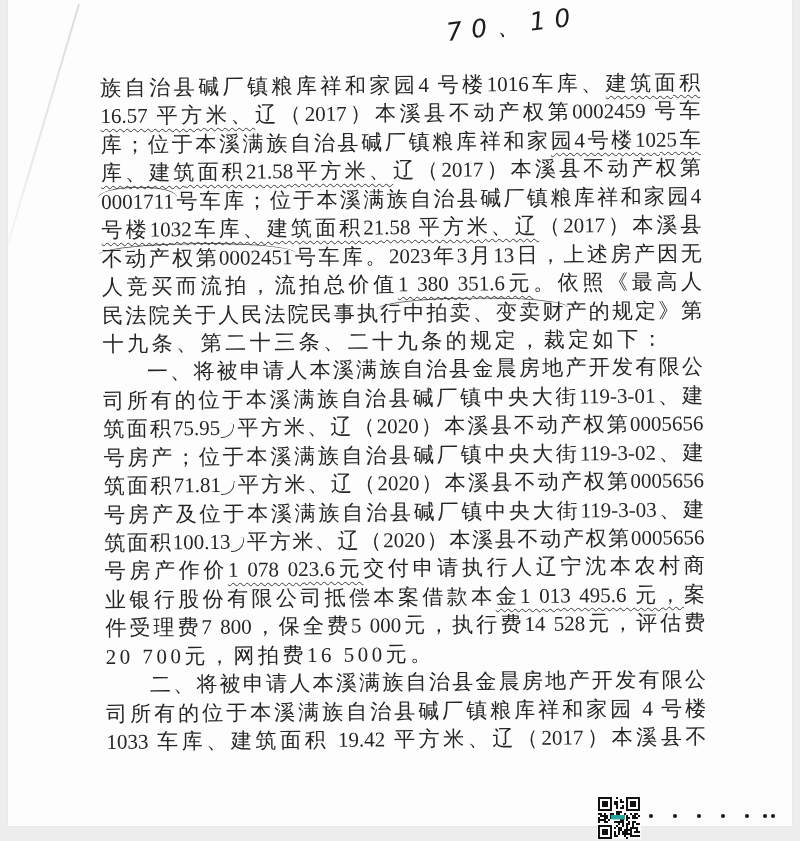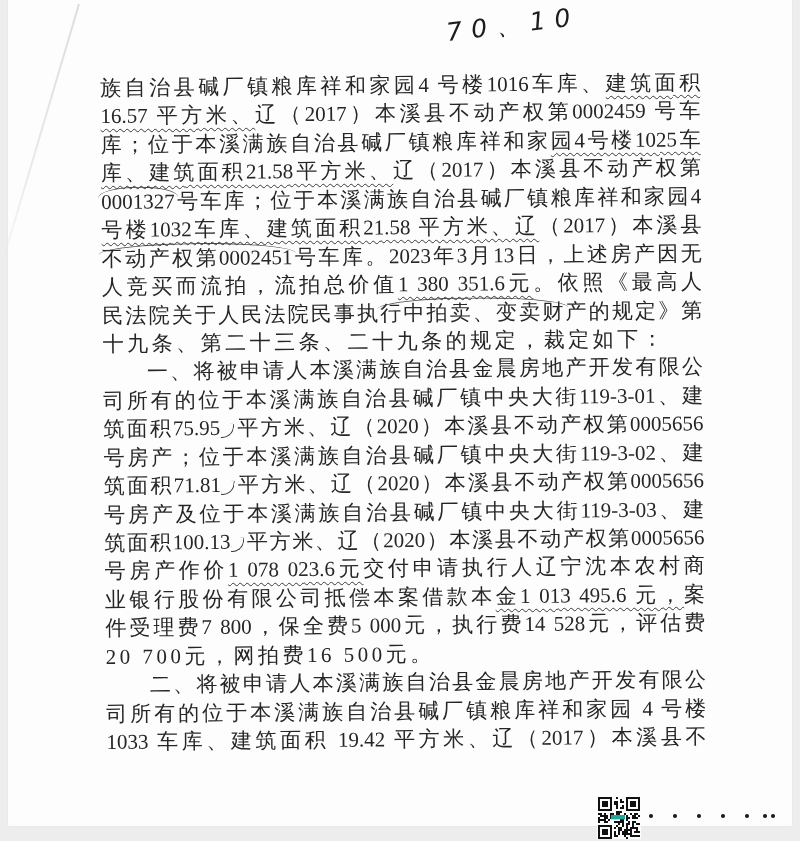--- a/index.html
+++ b/index.html
@@ -67,21 +67,21 @@
 <div class="page">
   <div class="page-edge"></div>
 
   <div class="handwriting">70、10</div>
 
   <div class="doc-body" id="doc-body">
       <div class="line"><span>族自治县碱厂镇粮库祥和家园4 号楼1016车库、</span><span class="wavy">建筑面积</span></div>
       <div class="line"><span class="wavy">16.57 平方米、</span><span>辽（2017）本溪县不动产权第0002459 号车</span></div>
       <div class="line"><span>库；位于本溪满族自治县碱厂镇粮库祥和家</span><span class="wavy">园4号楼1025车</span></div>
       <div class="line"><span class="wavy">库、建筑面积21.58平方米、</span><span>辽（2017）本溪县不动产权第</span></div>
-      <div class="line"><span class="arc">0001327</span><span>号车库；位于本溪满族自治县碱厂镇粮库祥和家园4</span></div>
+      <div class="line"><span class="arc">0001711</span><span>号车库；位于本溪满族自治县碱厂镇粮库祥和家园4</span></div>
       <div class="line"><span class="wavy">号楼1032车库、建筑面积21.58 平方米、辽</span><span>（2017）本溪县</span></div>
       <div class="line"><span class="arc">不动产权第0002451</span><span>号车库。2023年3月13日，上述房产因无</span></div>
       <div class="line"><span>人竞买而流拍，流拍总价值</span><span class="wavy">1 380 351.6元</span><span>。依照《最高人</span></div>
       <div class="line"><span>民法院关于人民法院民事执</span><span class="arc">行中拍卖、变卖财</span><span>产的规定》第</span></div>
       <div class="line no-just"><span>十九条、第二十三条、二十九条的规定，裁定如下：</span></div>
       <div class="line indent"><span>一、将被申请人本溪满族自治县金晨房地产开发有限公</span></div>
       <div class="line"><span>司所有的位于本溪满族自治县碱厂镇中央大街119-3-01、建</span></div>
       <div class="line"><span>筑面积75.95</span><span class="tick"></span><span>平方米、辽（2020）本溪县不动产权第0005656</span></div>
       <div class="line"><span>号房产；位于本溪满族自治县碱厂镇中央大街119-3-02、建</span></div>
       <div class="line"><span>筑面积71.81</span><span class="tick"></span><span>平方米、辽（2020）本溪县不动产权第0005656</span></div>

